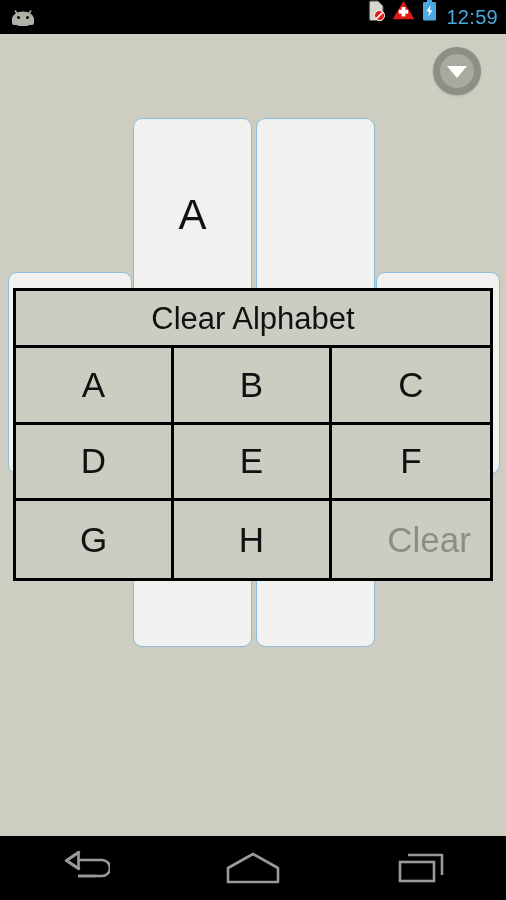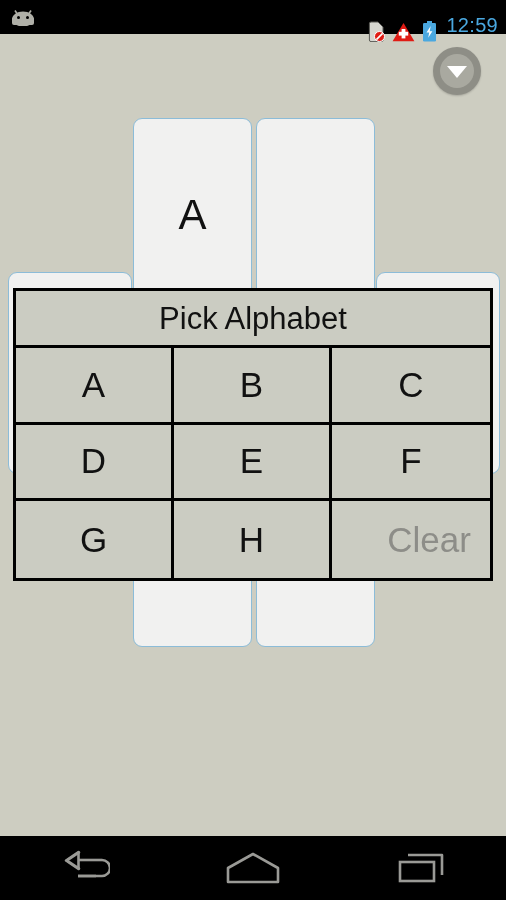--- a/index.html
+++ b/index.html
@@ -33,21 +33,21 @@
     left: 10px; top: 0;
     height: 34px;
     display: flex;
     align-items: center;
   }
   #status-right {
     position: absolute;
     right: 8px; top: 0;
     height: 42px;
     display: flex;
-    align-items: flex-end;
+    align-items: flex-start;
     gap: 7px;
   }
   .sb-icon { display: block; }
   #status-clock {
     color: #4aa8e0;
     font-size: 20px;
     letter-spacing: 0.3px;
     line-height: 34px;
     padding-left: 2px;
   }
@@ -245,21 +245,21 @@
   </div>
 
   <div id="collapse-button">
     <div class="inner-disc">
       <div class="chevron"></div>
     </div>
   </div>
 
   <div id="pick-dialog">
 
-    <div id="dialog-title">Pick Alphabet</div>
+    <div id="dialog-title">Clear Alphabet</div>
 
     <div id="dialog-grid">
       <div class="grid-cell">A</div>
       <div class="grid-cell">B</div>
       <div class="grid-cell">C</div>
       <div class="grid-cell">D</div>
       <div class="grid-cell">E</div>
       <div class="grid-cell">F</div>
       <div class="grid-cell">G</div>
       <div class="grid-cell">H</div>

